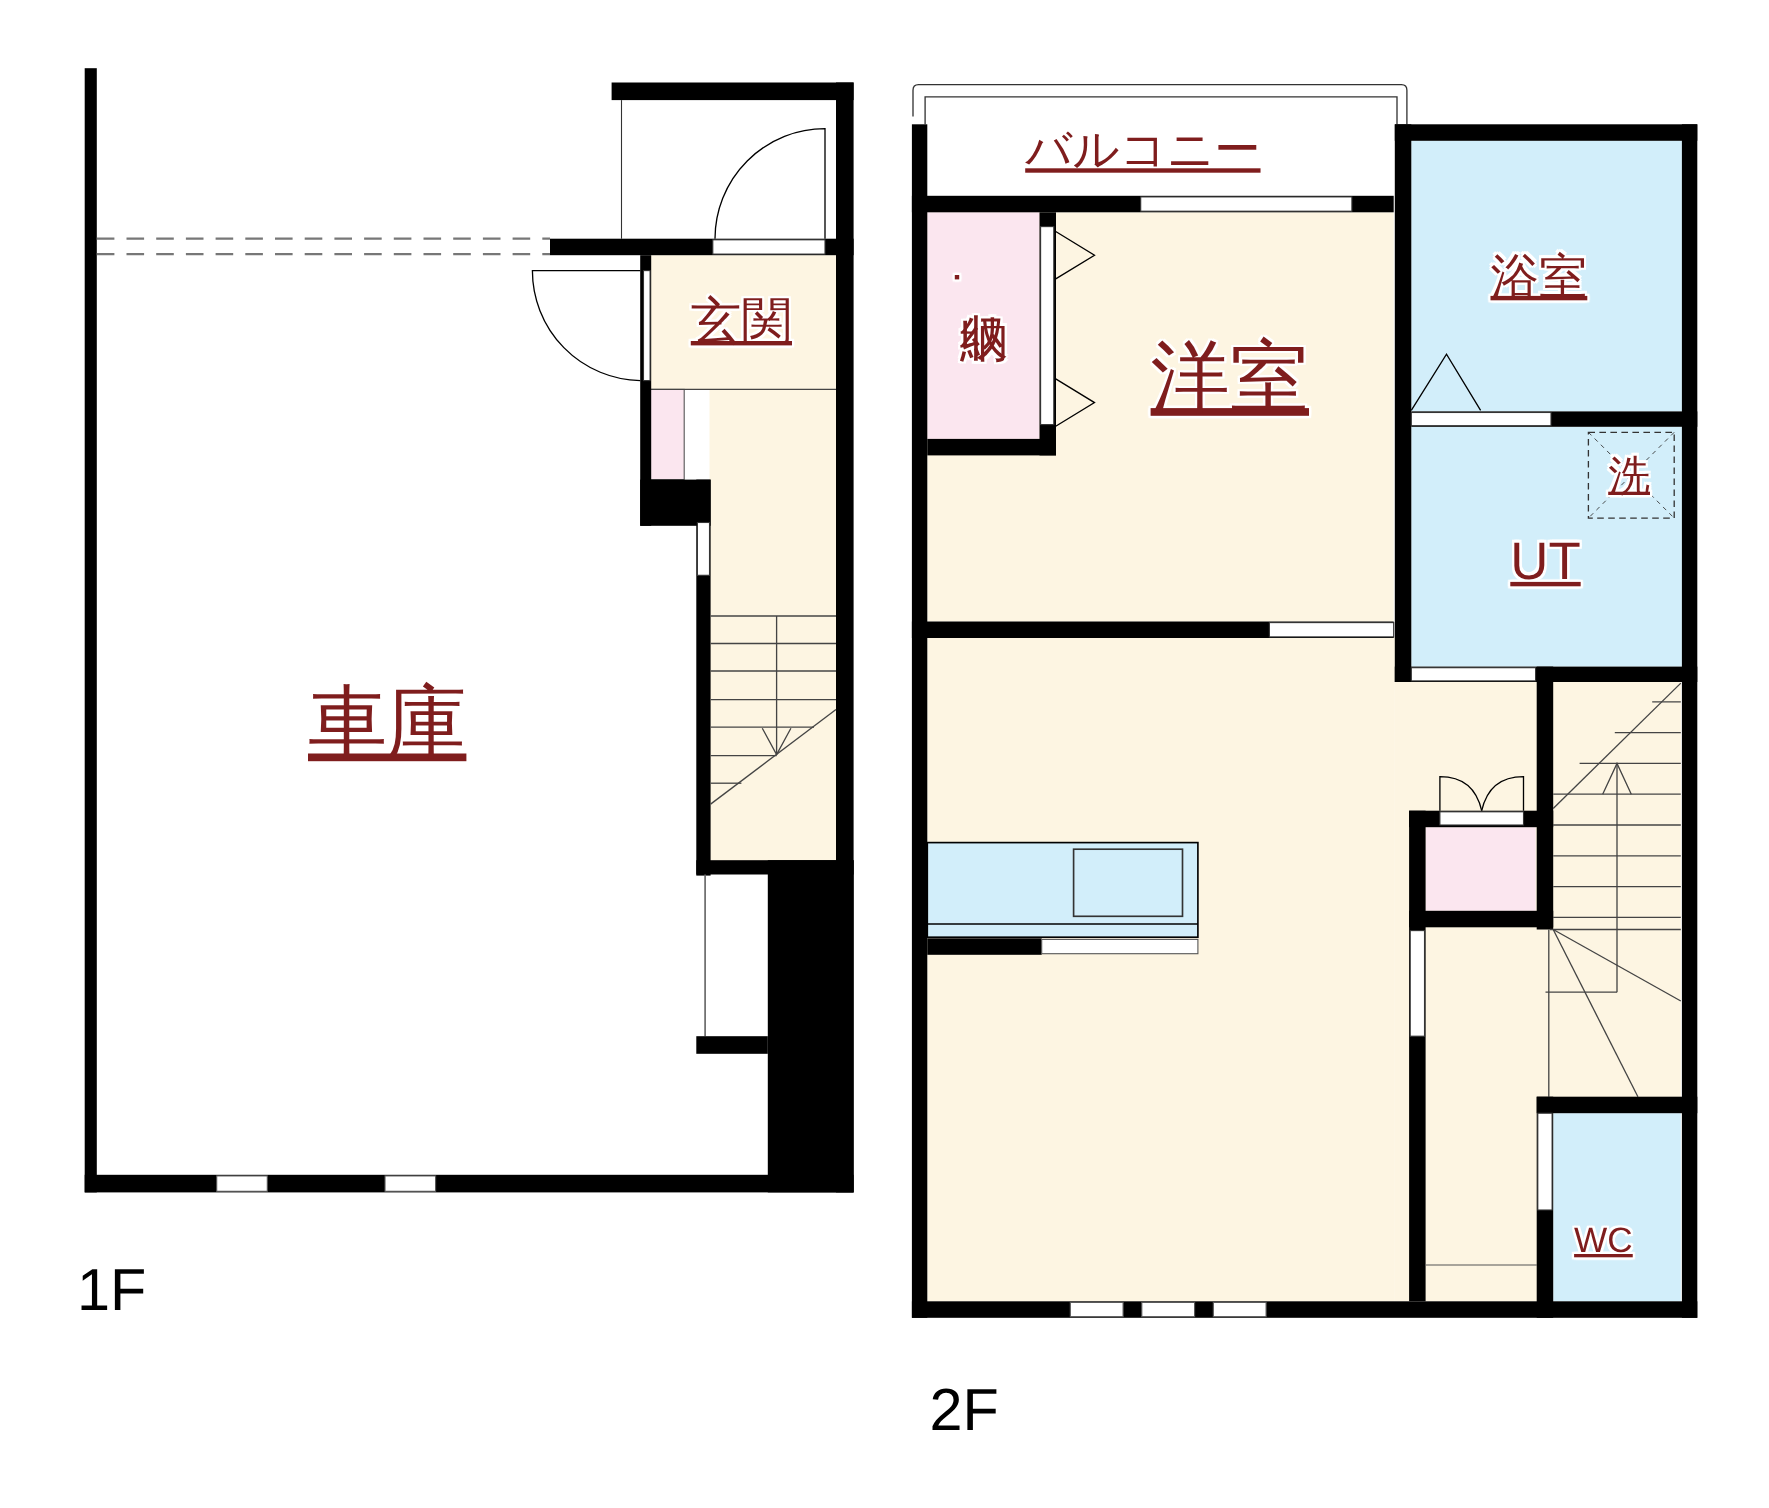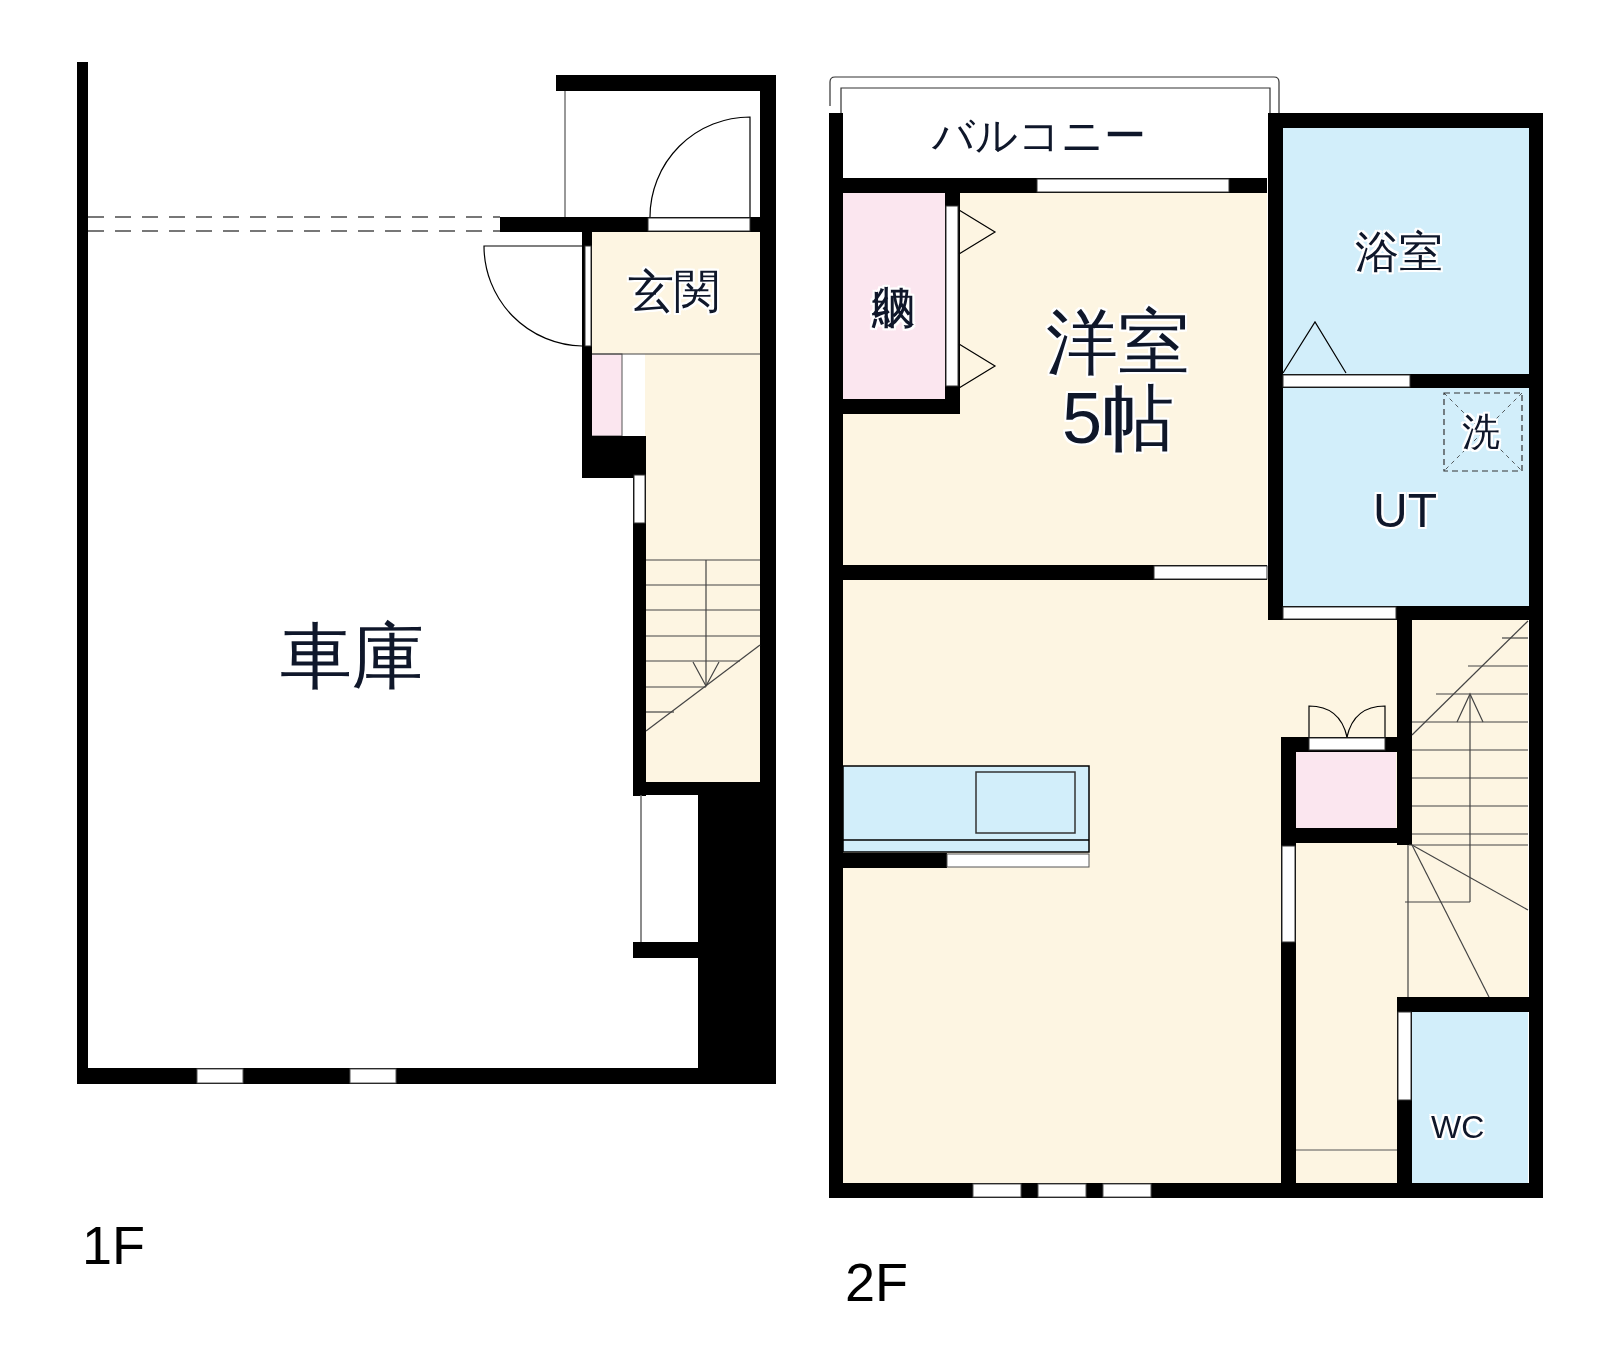--- a/index.html
+++ b/index.html
@@ -1,18 +1,18 @@
 <!DOCTYPE html>
 <html><head>
   <meta charset="utf-8">
   <style>
     html, body { margin: 0; padding: 0; background: #ffffff; }
     body { width: 1608px; height: 1371px; position: relative; overflow: hidden; font-family: "DejaVu Sans", sans-serif; }
     svg.plan { position: absolute; left: 0; top: 0; }
-    .lbl { position: absolute; color: #0f172a; white-space: nowrap; text-align: center; line-height: 1; }
+    .lbl { position: absolute; color: #7f1d1d; white-space: nowrap; text-align: left; line-height: 1; text-decoration: underline; }
     .halo { text-shadow: 0 0 3px #fff, 0 0 3px #fff, 2px 0 0 #fff, -2px 0 0 #fff, 0 2px 0 #fff, 0 -2px 0 #fff, 2px 2px 0 #fff, -2px -2px 0 #fff, 2px -2px 0 #fff, -2px 2px 0 #fff; }
     .vert { writing-mode: vertical-rl; letter-spacing: 2px; }
     .floor-label { position: absolute; font-family: "Liberation Sans", sans-serif; font-size: 54px; color: #000; line-height: 1; }
   </style>
 </head>
 <body>
 
 <svg class="plan" width="1608" height="1371" viewBox="0 0 1608 1371" xmlns="http://www.w3.org/2000/svg">
 
   <g>
@@ -155,27 +155,26 @@
     <rect x="947" y="854" width="142" height="13" fill="#fff" stroke="#555" stroke-width="1"></rect>
 
     <rect x="973" y="1184" width="48" height="13" fill="#fff" stroke="#555" stroke-width="1"></rect>
     <rect x="1038" y="1184" width="48" height="13" fill="#fff" stroke="#555" stroke-width="1"></rect>
     <rect x="1103" y="1184" width="48" height="13" fill="#fff" stroke="#555" stroke-width="1"></rect>
   </g>
 </svg>
 
 <div class="lbl" style="left:280px; top:620px; font-size:72px; font-family:'DejaVu Sans', sans-serif;">車庫</div>
 <div class="lbl halo" style="left:628px; top:268px; font-size:46px; font-family:'DejaVu Sans', sans-serif;">玄関</div>
-<div class="floor-label" style="left:70px; top:1218px;margin-left:12px;">1F</div>
+<div class="floor-label" style="left:70px; top:1146px;">1F</div>
 
 <div class="lbl" style="left:932px; top:115px; font-size:42px; font-family:'DejaVu Sans', sans-serif;">バルコニー</div>
 <div class="lbl halo vert" style="left:872px; top:250px; font-size:44px; font-family:'DejaVu Sans', sans-serif;">収納</div>
 <div class="lbl halo" style="left:1030px; top:305px; font-size:72px; font-family:'DejaVu Sans', sans-serif; line-height:1.05;margin-left:16px;">
   <div>洋室</div>
-  <div style="font-family:'Liberation Sans', sans-serif;">5帖</div>
 </div>
 <div class="lbl halo" style="left:1355px; top:230px; font-size:44px; font-family:'DejaVu Sans', sans-serif;">浴室</div>
 <div class="lbl halo" style="left:1462px; top:413px; font-size:38px; font-family:'DejaVu Sans', sans-serif;">洗</div>
 <div class="lbl halo" style="left:1373px; top:487px; font-size:48px; font-family:'Liberation Sans', sans-serif;">UT</div>
 <div class="lbl halo" style="left:967px; top:956px; font-size:72px; font-family:'Liberation Sans', sans-serif; line-height:1.05;">
 </div>
 <div class="lbl halo" style="left:1431px; top:1111px; font-size:32px; font-family:'Liberation Sans', sans-serif;">WC</div>
 <div class="floor-label" style="left:845px; top:1255px;">2F</div>
 
 </body></html>

